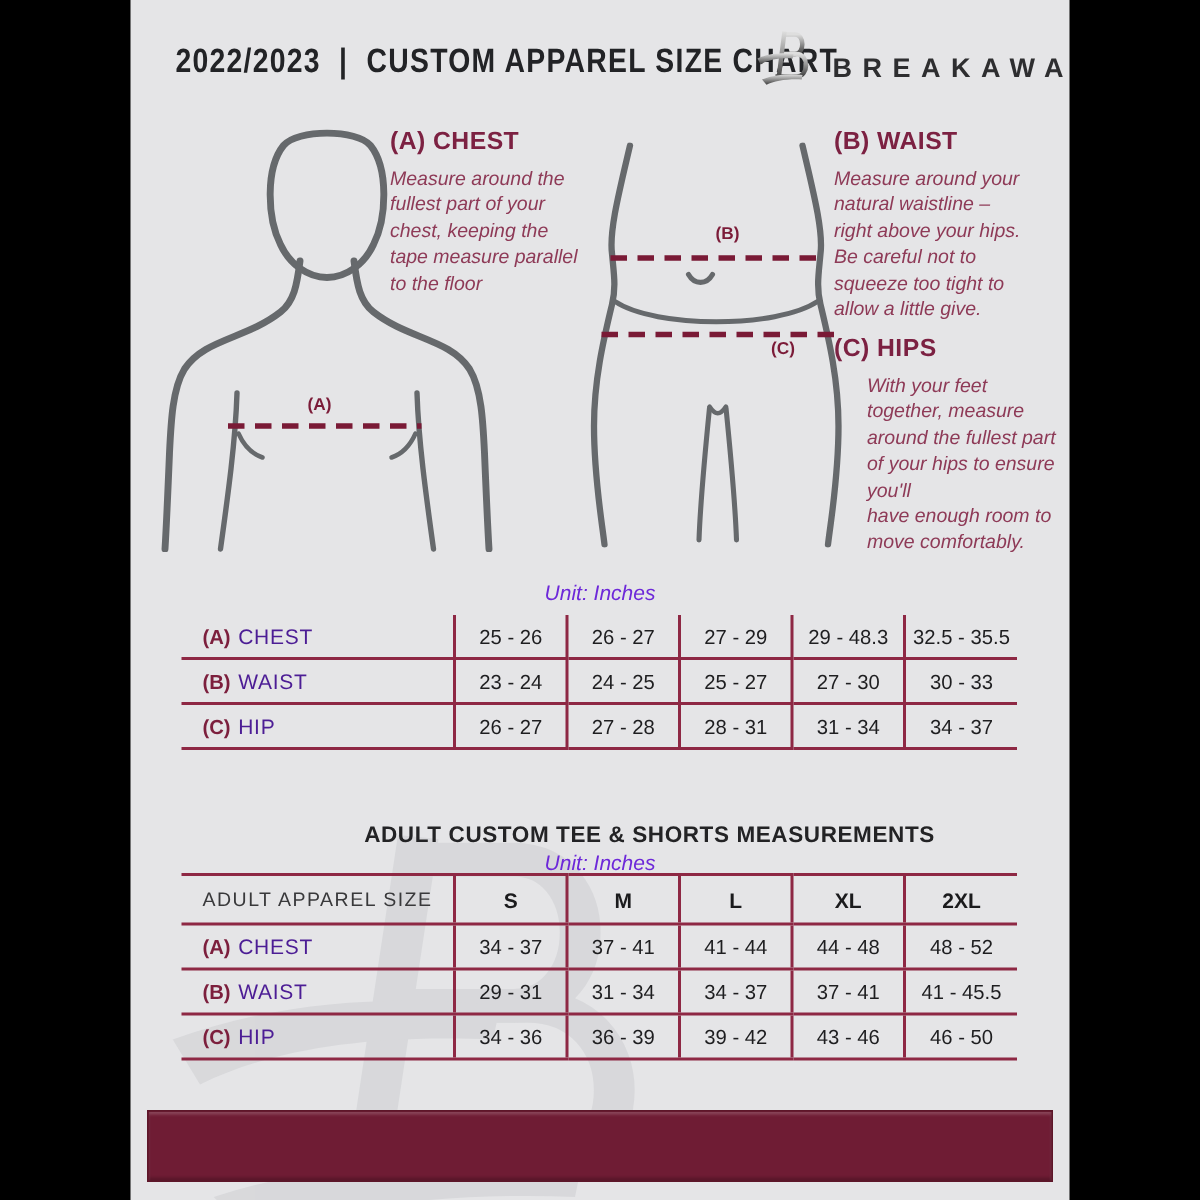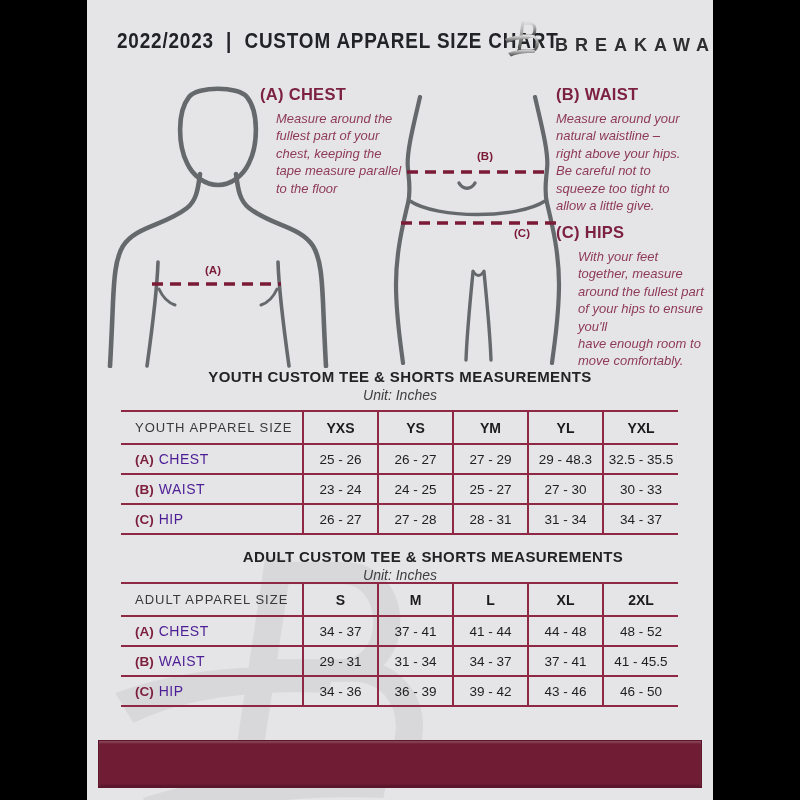--- a/index.html
+++ b/index.html
@@ -40,21 +40,21 @@
     position:absolute;font-style:italic;font-size:13px;line-height:1.34;
     color:#8e3a57;white-space:pre-line;z-index:1;
   }
   
   .sec-title{
     position:absolute;left:0;width:626px;text-align:center;
     font-size:15px;font-weight:700;letter-spacing:.4px;color:#232325;z-index:1;
   }
   .sec-unit{
     position:absolute;left:0;width:626px;text-align:center;
-    font-size:14px;font-style:italic;color:#404040;z-index:1;
+    font-size:14px;font-style:italic;color:#6d28d9;z-index:1;
   }
   
   table.size{
     position:absolute;left:34px;width:557px;border-collapse:collapse;
     table-layout:fixed;z-index:1;
   }
   table.size col.c0{width:182px;}
   table.size col.cn{width:75px;}
   table.size td{
     text-align:center;vertical-align:middle;font-size:13.5px;color:#1e1e20;
@@ -144,21 +144,21 @@
     </g>
     <path d="M 407,172 H 546" stroke="#7a1a36" stroke-width="3.6" stroke-dasharray="11 7" fill="none"></path>
     <path d="M 401,223 H 557" stroke="#7a1a36" stroke-width="3.6" stroke-dasharray="11 7" fill="none"></path>
   </svg>
 
   <div class="dash-label" style="left:118px;top:264px;">(A)</div>
   <div class="dash-label" style="left:390px;top:150px;">(B)</div>
   <div class="dash-label" style="left:427px;top:227px;">(C)</div>
 
   <div class="ins-heading" style="left:173px;top:85px;">(A) CHEST</div>
-  <div class="ins-body" style="left:173px;top:110px;width:180px;margin-left:16px;">Measure around the
+  <div class="ins-body" style="left:173px;top:110px;width:180px;">Measure around the
 fullest part of your
 chest, keeping the
 tape measure parallel
 to the floor</div>
 
   <div class="ins-heading" style="left:469px;top:85px;">(B) WAIST</div>
   <div class="ins-body" style="left:469px;top:110px;width:165px;">Measure around your
 natural waistline –
 right above your hips.
 Be careful not to
@@ -167,41 +167,32 @@
 
   <div class="ins-heading" style="left:469px;top:223px;">(C) HIPS</div>
   <div class="ins-body" style="left:491px;top:248px;width:175px;">With your feet
 together, measure
 around the fullest part
 of your hips to ensure
 you'll
 have enough room to
 move comfortably.</div>
 
-  <div class="sec-title" style="top:368px;">YOUTH CUSTOM TEE &amp; SHORTS MEASUREMENTS</div>
   <div class="sec-unit" style="top:387px;">Unit: Inches</div>
 
   <table class="size" style="top:410px;">
     <colgroup>
         <col class="c0">
         <col class="cn">
         <col class="cn">
         <col class="cn">
         <col class="cn">
         <col class="cn">
       </colgroup>
     <tbody>
-        <tr class="head">
-      <td>YOUTH APPAREL SIZE</td>
-      <td>YXS</td>
-      <td>YS</td>
-      <td>YM</td>
-      <td>YL</td>
-      <td>YXL</td>
-    </tr>
     <tr class="data">
       <td><span class="rk">(A)</span><span class="rn">CHEST</span></td>
       <td>25 - 26</td>
       <td>26 - 27</td>
       <td>27 - 29</td>
       <td>29 - 48.3</td>
       <td>32.5 - 35.5</td>
     </tr>
     <tr class="data">
       <td><span class="rk">(B)</span><span class="rn">WAIST</span></td>

